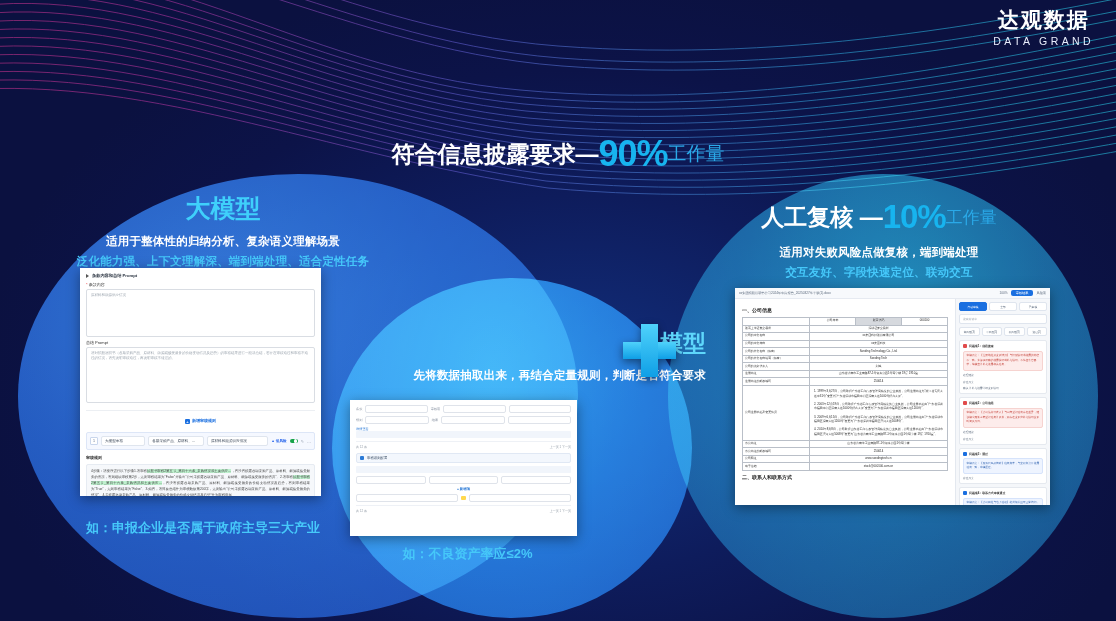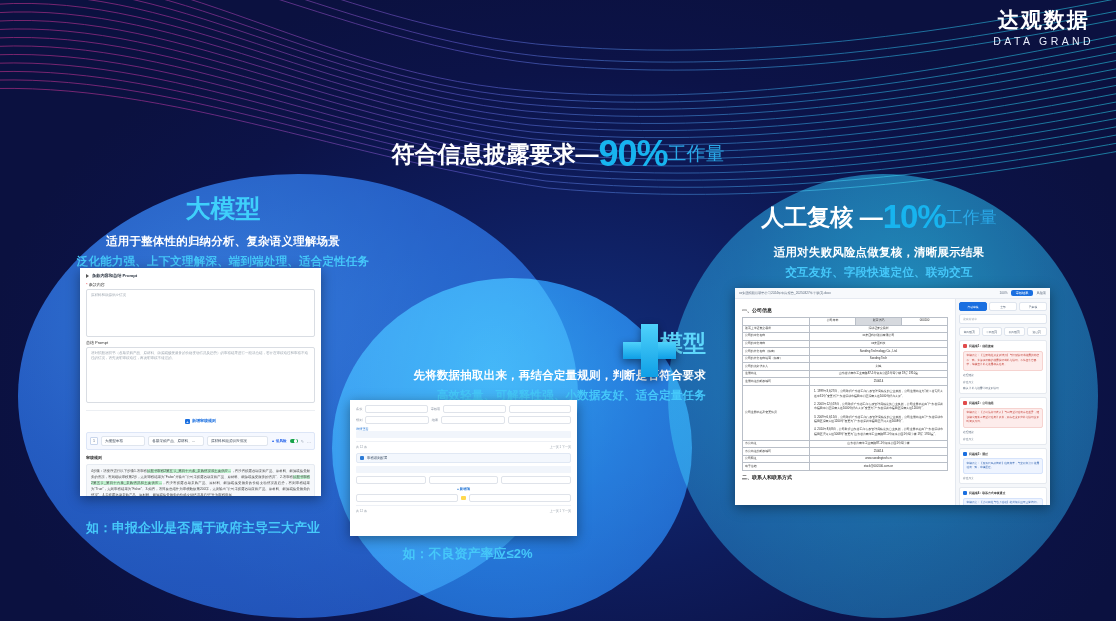--- a/index.html
+++ b/index.html
@@ -239,28 +239,27 @@
 
   <div class="blk blk-left">
     <div class="h">大模型</div>
     <div class="l1">适用于整体性的归纳分析、复杂语义理解场景</div>
     <div class="l2">泛化能力强、上下文理解深、端到端处理、适合定性任务</div>
   </div>
 
   <div class="blk blk-mid">
     <div class="h">小模型</div>
     <div class="l1">先将数据抽取出来，再结合定量规则，判断是否符合要求</div>
-    <div class="l2">高效轻量、可解释性强、小数据友好、适合定量任务</div>
   </div>
 
   <div class="blk blk-right">
     <div class="h">
       <span class="r1">人工复核 —</span><span class="r2">10%</span><span class="r3">工作量</span>
     </div>
-    <div class="l1">适用对失败风险点做复核，清晰展示结果</div>
+    <div class="l1">适用对失败风险点做复核，端到端处理</div>
     <div class="l2">交互友好、字段快速定位、联动交互</div>
   </div>
 
   <div class="plus">
     <i class="hbar"></i>
       <i class="vbar"></i>
   </div>
 
   <div class="ex ex-left">如：申报企业是否属于政府主导三大产业</div>
   <div class="ex ex-mid">如：不良资产率应≤2%</div>

